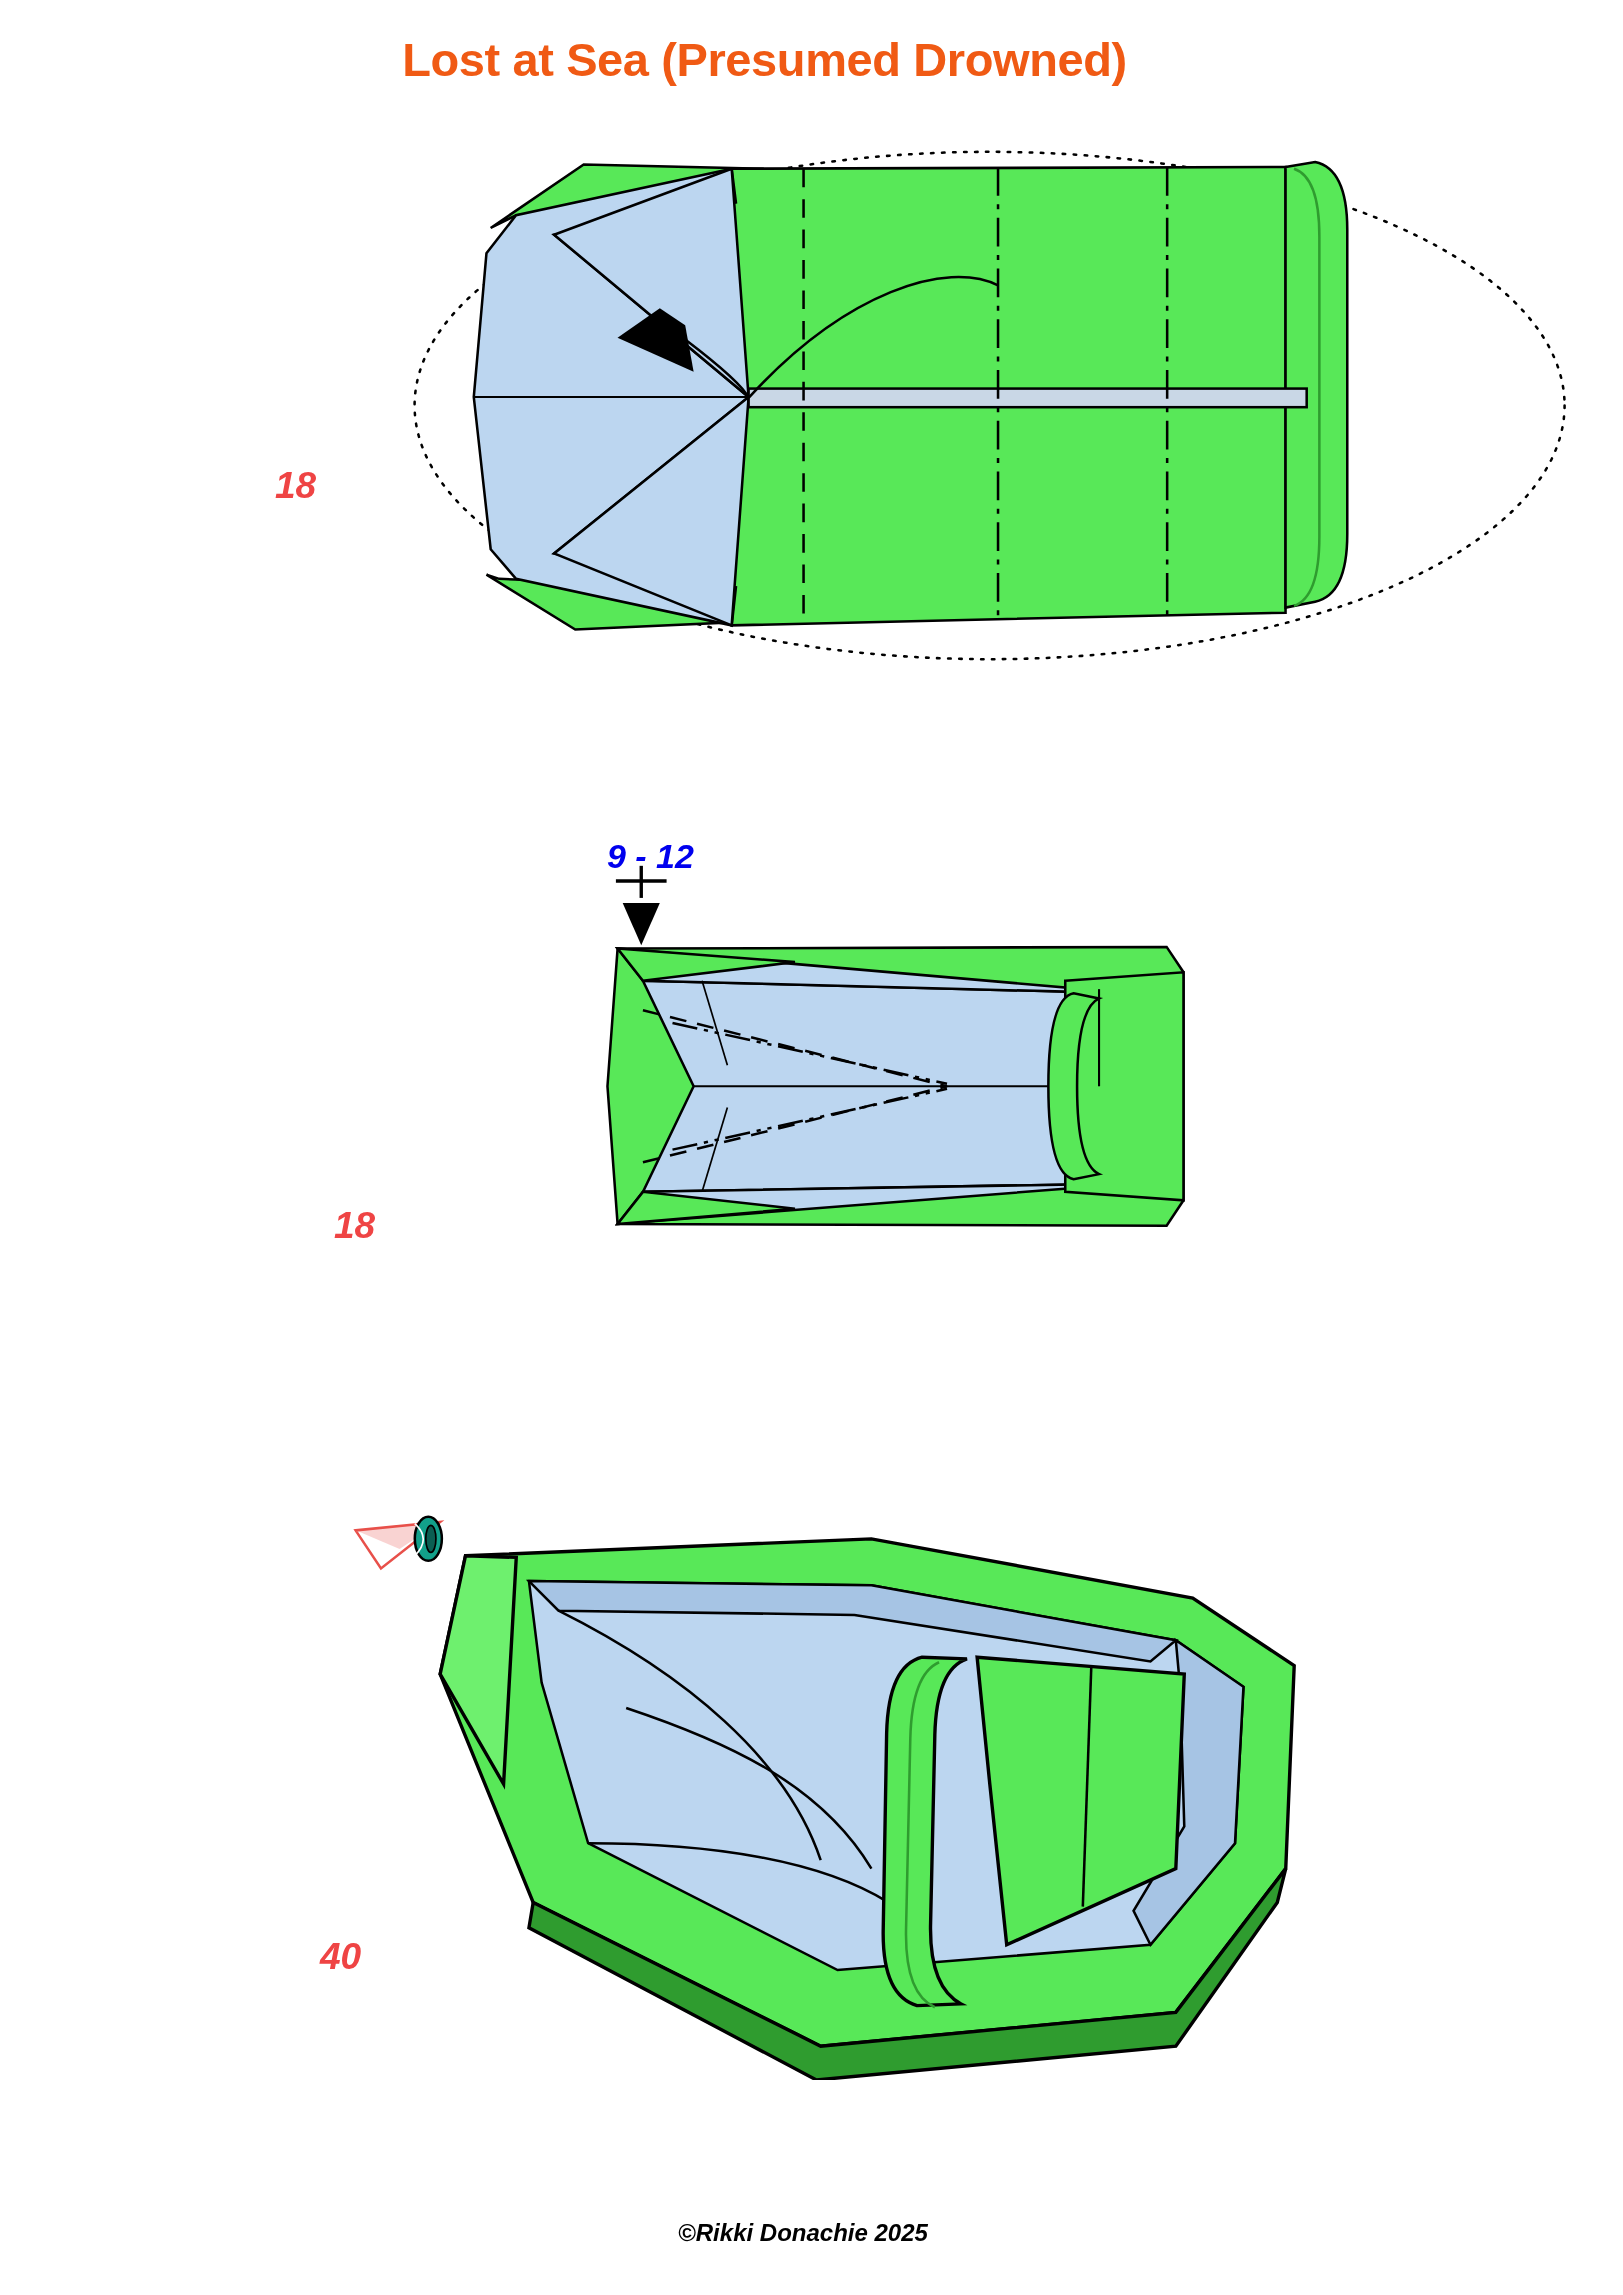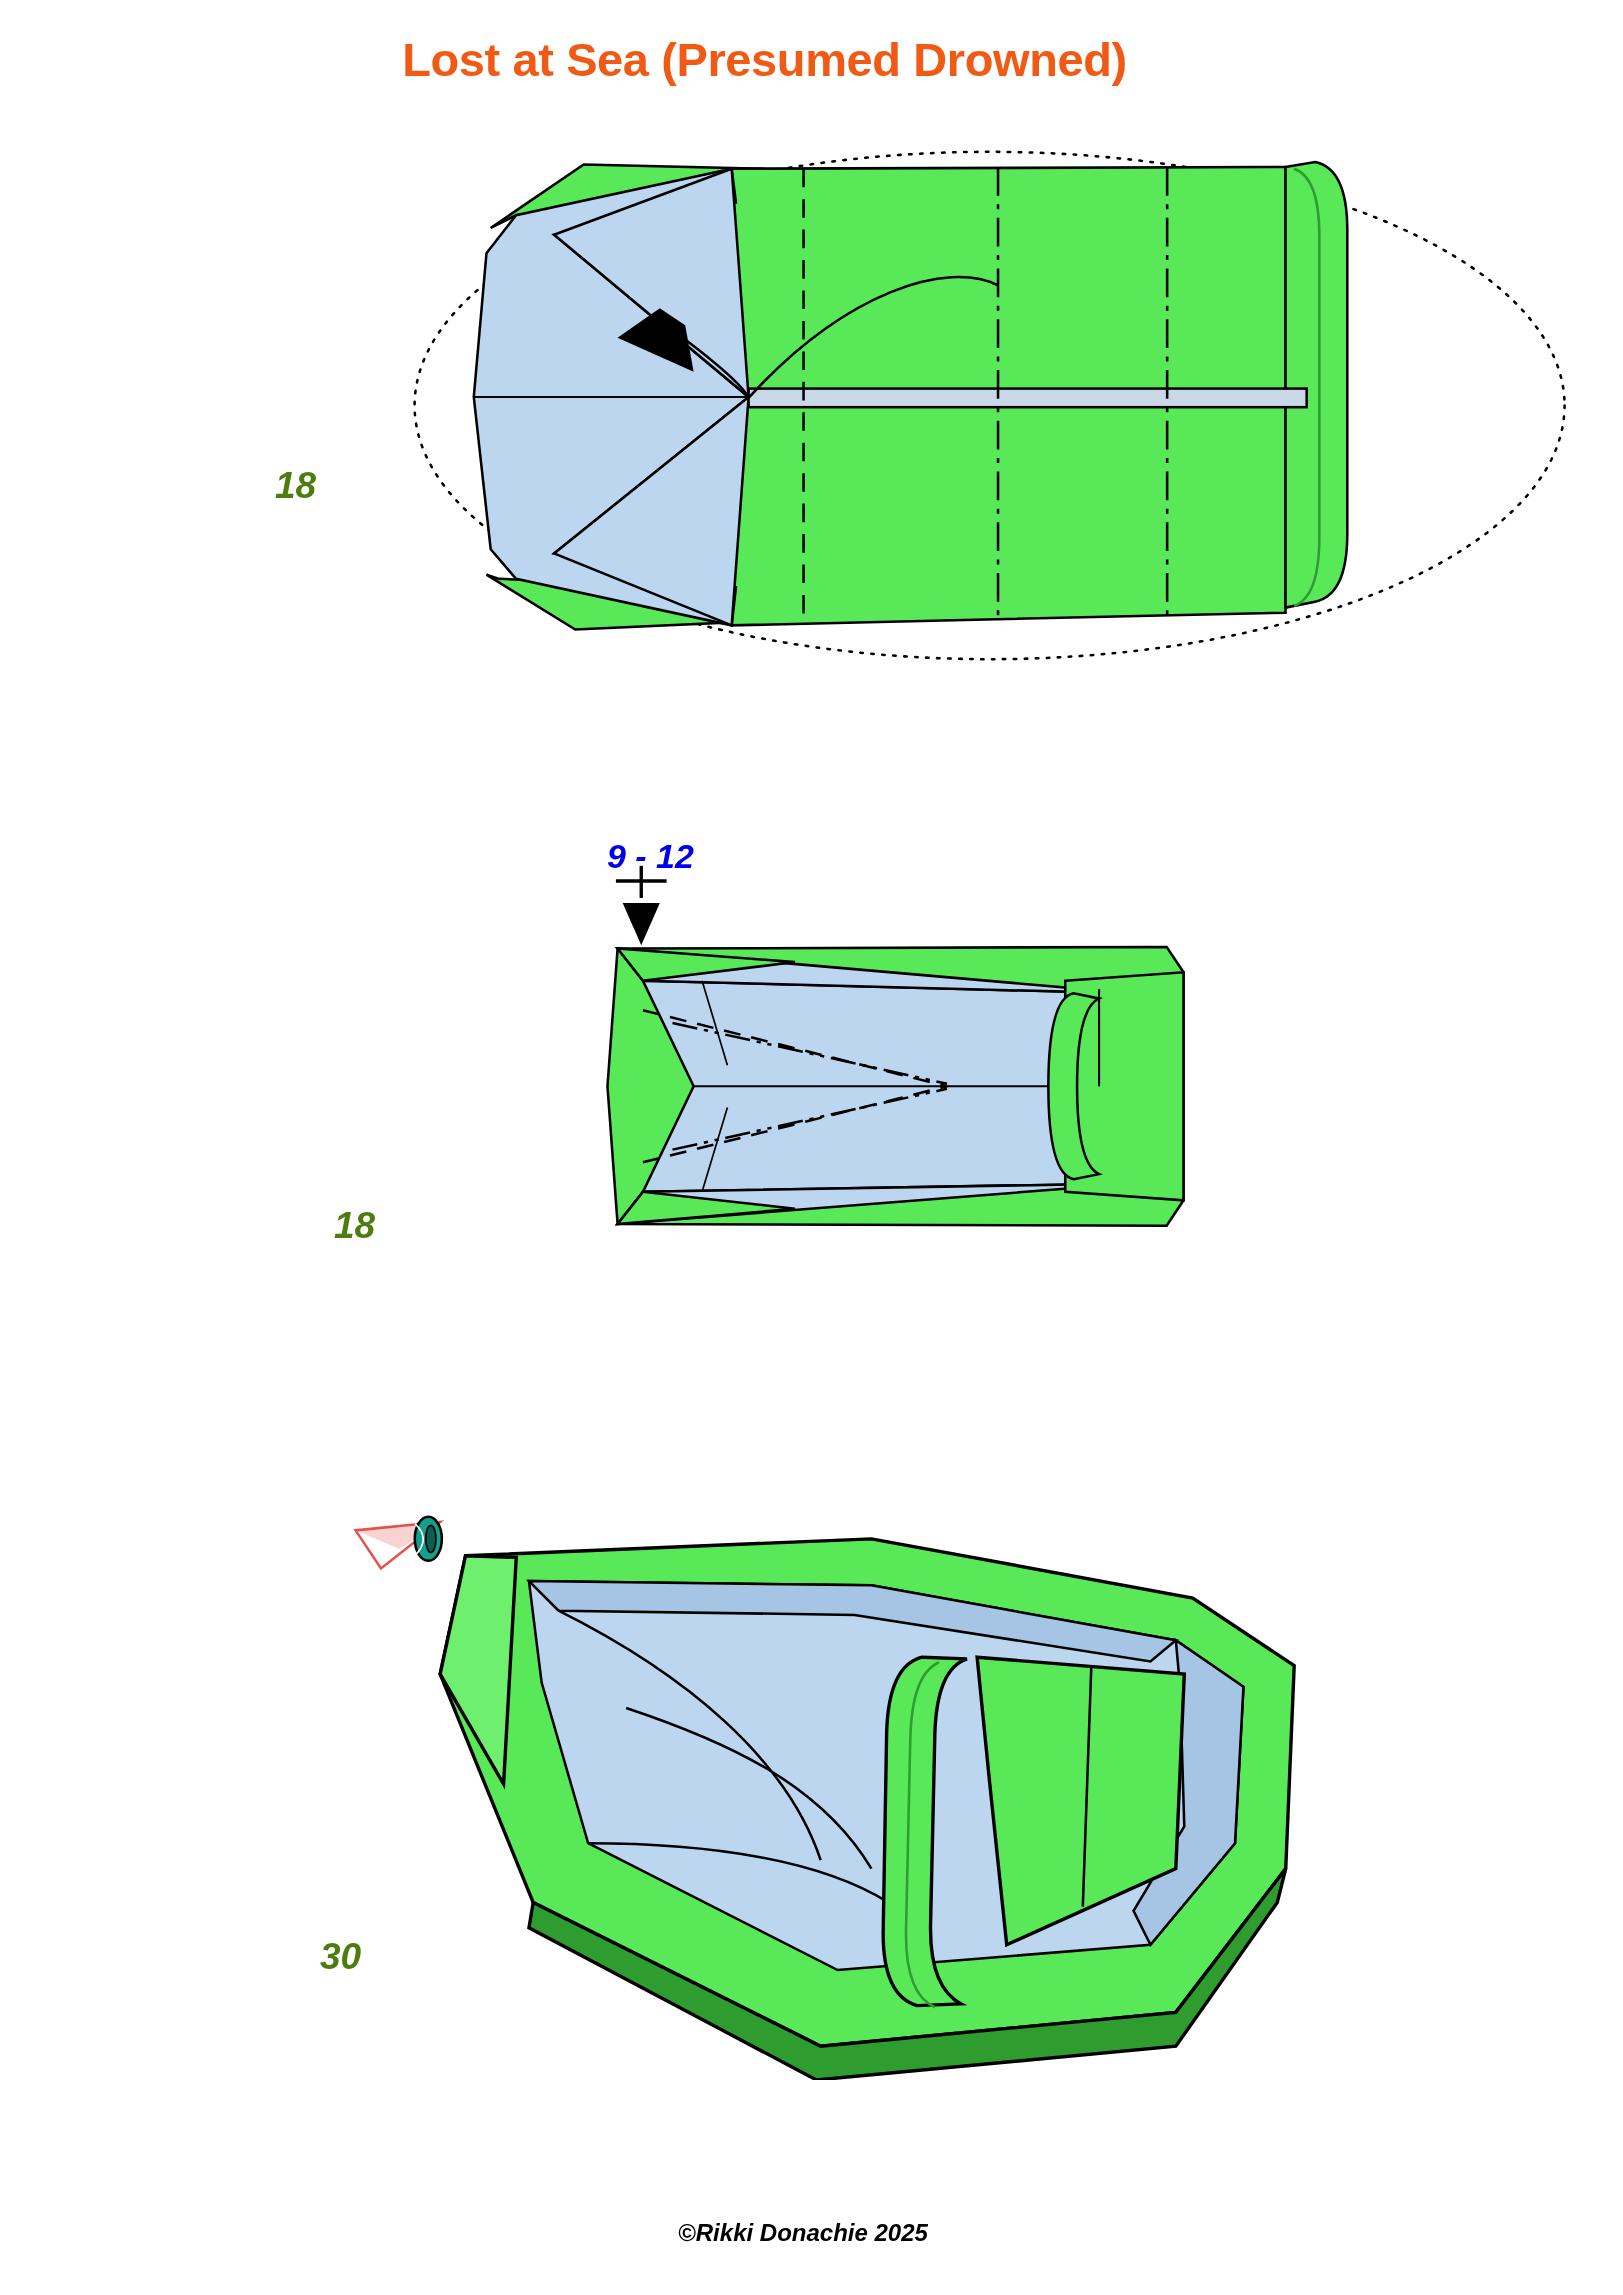--- a/index.html
+++ b/index.html
@@ -30,21 +30,21 @@
     color: #f05a14;
     letter-spacing: -0.4px;
     font-family: "Liberation Sans", sans-serif;
     transform: translateX(-47px);
   }
   .step-number {
     position: absolute;
     font-size: 37px;
     font-weight: bold;
     font-style: italic;
-    color: #4d7c0f;
+    color: #ef4444;
     font-family: "Liberation Sans", sans-serif;
   }
   .step-18 { left: 275px; top: 465px; }
   .step-19 { left: 334px; top: 1205px; }
   .step-20 { left: 320px; top: 1936px; }
 
   .repeat-label {
     position: absolute;
     left: 607px;
     top: 837px;
@@ -138,21 +138,21 @@
 
       <line x1="60" y1="185" x2="420" y2="275" stroke="#000" stroke-width="3" stroke-dasharray="20,13"></line>
       <line x1="60" y1="365" x2="420" y2="275" stroke="#000" stroke-width="3" stroke-dasharray="20,13"></line>
       <line x1="95" y1="200" x2="420" y2="272" stroke="#000" stroke-width="3" stroke-dasharray="30,8,5,8,5,8"></line>
       <line x1="95" y1="350" x2="420" y2="278" stroke="#000" stroke-width="3" stroke-dasharray="30,8,5,8,5,8"></line>
       <line x1="130" y1="150" x2="160" y2="250" stroke="#000" stroke-width="2"></line>
       <line x1="130" y1="400" x2="160" y2="300" stroke="#000" stroke-width="2"></line>
     </svg>
   </div>
 
-  <div class="step-number step-20">30</div>
+  <div class="step-number step-20">40</div>
 
   <div class="fig" style="left:347px; top:1505px;">
     <svg width="1015" height="575" viewBox="0 0 1200 680" xmlns="http://www.w3.org/2000/svg">
 
       <g>
         <polygon points="10,30 110,20 40,75" fill="#ffffff" stroke="#e8504a" stroke-width="3"></polygon>
         <polygon points="10,30 110,20 62,52" fill="#e8504a" opacity="0.25"></polygon>
         <ellipse cx="96" cy="40" rx="16" ry="26" fill="#12a08a" stroke="#000" stroke-width="3"></ellipse>
         <ellipse cx="99" cy="40" rx="6" ry="16" fill="#0b5e52" stroke="#000" stroke-width="2"></ellipse>
         <path d="M80,22 q20,18 0,38" fill="none" stroke="#ffffff" stroke-width="2"></path>

